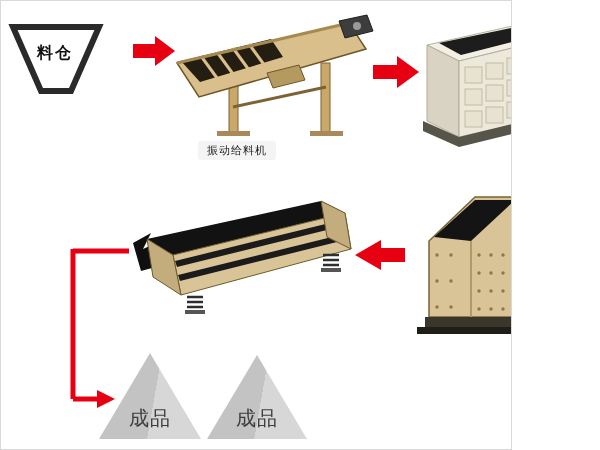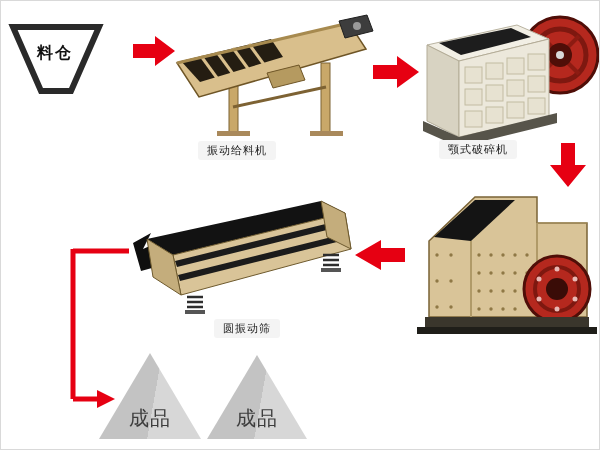--- a/index.html
+++ b/index.html
@@ -1,17 +1,17 @@
 <!DOCTYPE html>
 <html><head>
 <meta charset="utf-8">
 <style>
   html,body{margin:0;padding:0;background:#fff;}
   #stage{
-    position:relative;width:600px;height:450px;background:#ffffff;
+    position:relative;width:512px;height:450px;background:#ffffff;
     border:1px solid #d9d9d9;box-sizing:border-box;overflow:hidden;
     font-family:"DejaVu Sans","Liberation Sans",sans-serif;
   }
   .abs{position:absolute;}
   .caption{
     position:absolute;font-size:11px;color:#1b1b1b;background:#f4f4f4;
     padding:2px 9px;border-radius:3px;letter-spacing:1px;white-space:nowrap;
   }
   .silo-label{
     position:absolute;font-size:16px;font-weight:600;color:#111;
@@ -92,21 +92,20 @@
         <rect x="67" y="102" width="17" height="16"></rect>
       <rect x="88" y="53" width="17" height="16"></rect>
         <rect x="88" y="75" width="17" height="16"></rect>
         <rect x="88" y="97" width="17" height="16"></rect>
       <rect x="109" y="49" width="17" height="16"></rect>
         <rect x="109" y="71" width="17" height="16"></rect>
         <rect x="109" y="93" width="17" height="16"></rect>
     </g>
     <polygon points="4,116 40,132 138,108 138,118 40,142 4,126" fill="#57544a"></polygon>
   </svg>
-  <div class="caption" style="left:438px;top:139px;">颚式破碎机</div>
 
   <svg class="abs" style="left:549px;top:142px;" width="36" height="44" viewBox="0 0 36 44">
     <polygon points="11,0 25,0 25,22 36,22 18,44 0,22 11,22" fill="#e60012"></polygon>
   </svg>
 
   <svg class="abs" style="left:416px;top:176px;" width="180" height="172" viewBox="0 0 180 172">
     <polygon points="12,64 58,20 120,20 120,46 170,46 170,140 12,140" fill="#d9c498" stroke="#7a6336" stroke-width="1.5"></polygon>
     <polygon points="17,60 58,23 98,23 54,64" fill="#141414"></polygon>
     <line x1="54" y1="64" x2="54" y2="140" stroke="#b09a68" stroke-width="2"></line>
     <line x1="120" y1="46" x2="120" y2="140" stroke="#b09a68" stroke-width="2"></line>
@@ -170,21 +169,20 @@
         <line x1="58" y1="114" x2="74" y2="114"></line>
     </g>
     <rect x="56" y="117" width="20" height="4" fill="#555"></rect>
     <g stroke="#2e2e2e" stroke-width="2.5">
       <line x1="194" y1="62" x2="210" y2="62"></line>
         <line x1="194" y1="67" x2="210" y2="67"></line>
         <line x1="194" y1="72" x2="210" y2="72"></line>
     </g>
     <rect x="192" y="75" width="20" height="4" fill="#555"></rect>
   </svg>
-  <div class="caption" style="left:213px;top:318px;">圆振动筛</div>
 
   <svg class="abs" style="left:58px;top:240px;" width="70" height="170" viewBox="0 0 70 170">
     <g stroke="#e60012" stroke-width="5">
       <line x1="14" y1="10" x2="70" y2="10"></line>
       <line x1="14" y1="8" x2="14" y2="158"></line>
       <line x1="14" y1="158" x2="38" y2="158"></line>
     </g>
     <polygon points="38,149 56,158 38,167" fill="#e60012"></polygon>
   </svg>
 

